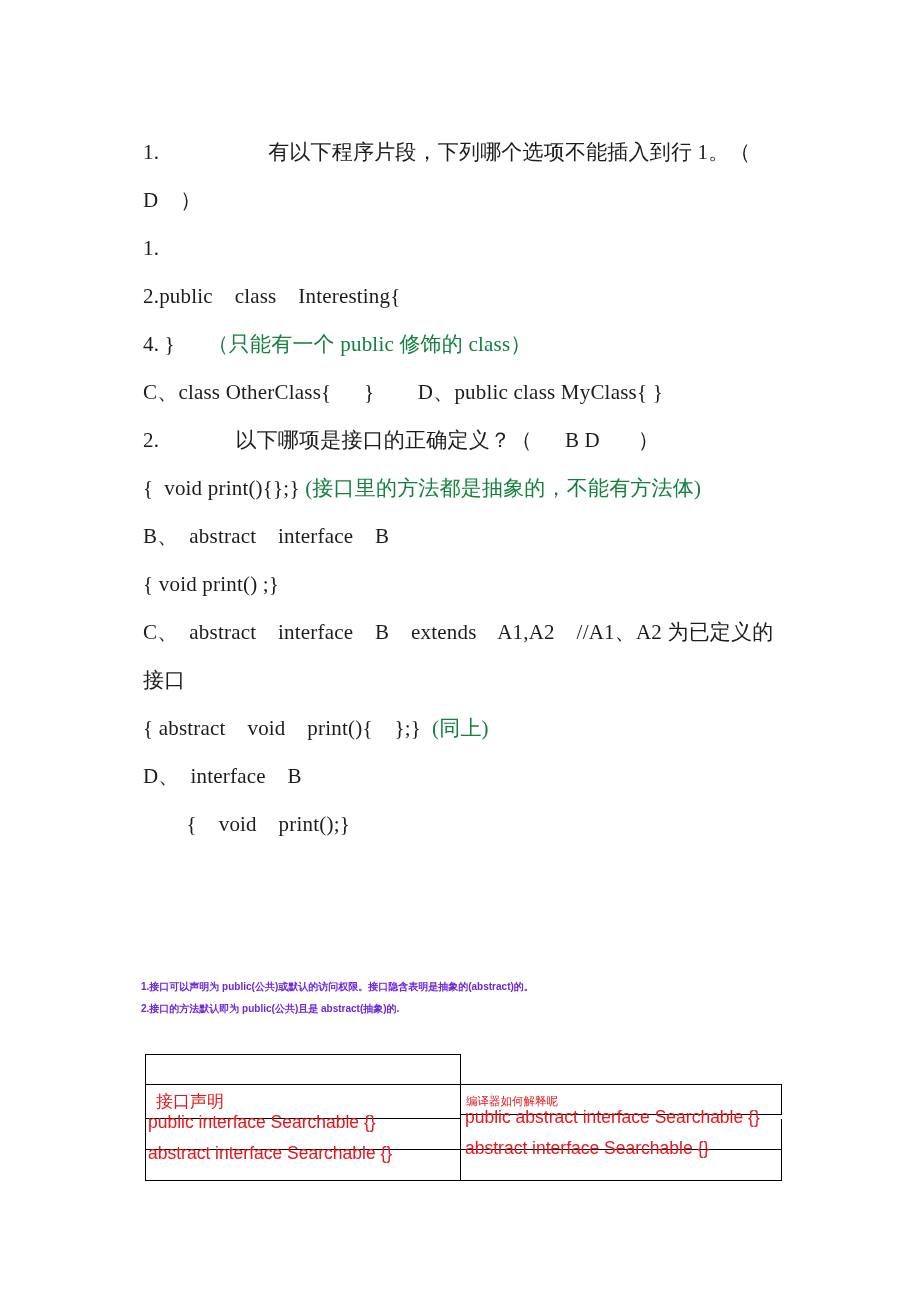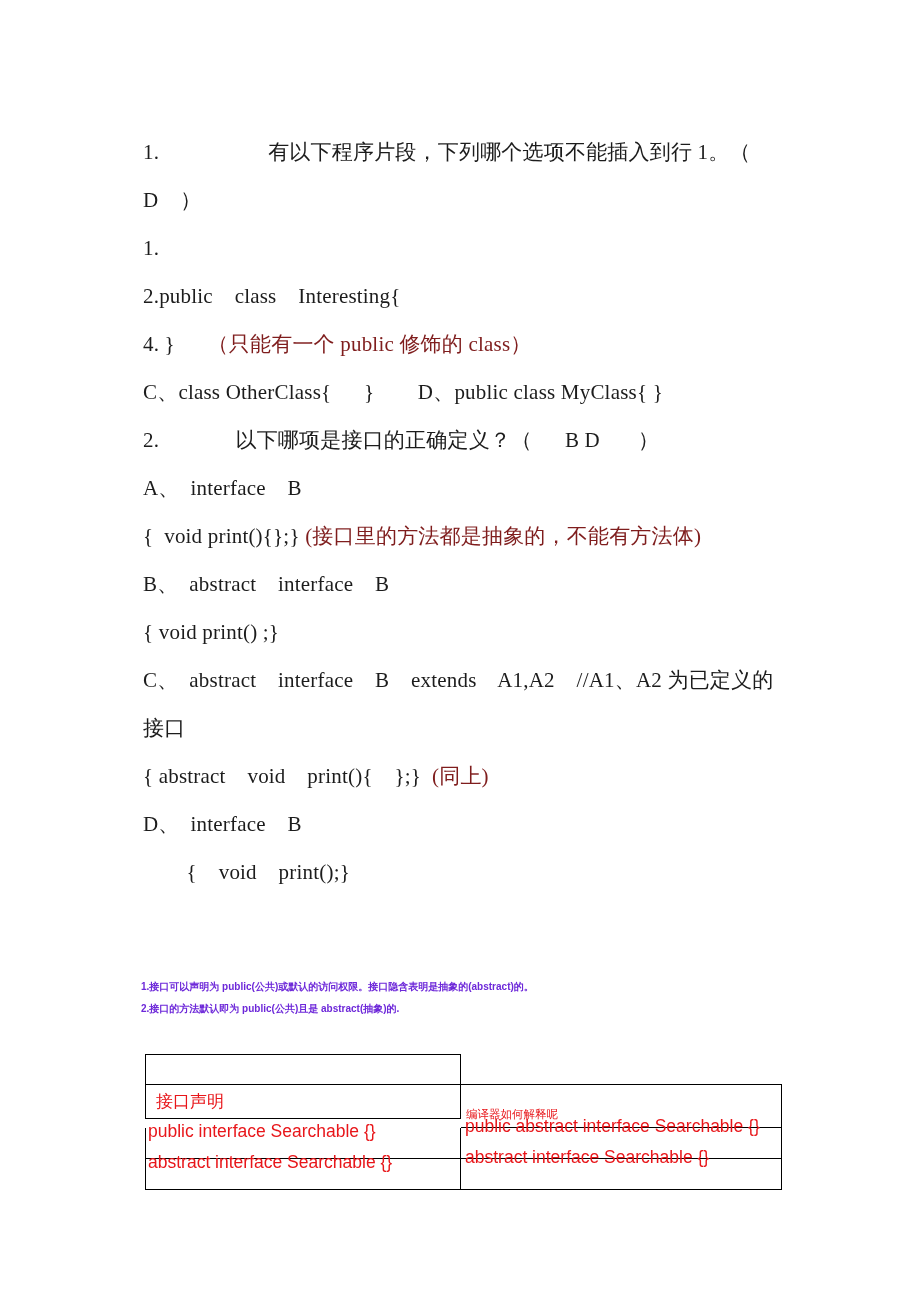--- a/index.html
+++ b/index.html
@@ -33,21 +33,21 @@
   }
 
   .ln {
     font-size: 21px;
     line-height: 48px;
     white-space: pre;
     color: #1c1c1c;
     letter-spacing: 0.2px;
   }
   .red-serif {
-    color: #7f1d1d;
+    color: #15803d;
     font-family: "Liberation Serif", "DejaVu Serif", serif;
   }
 
   
   .notes {
     position: absolute;
     left: 141px;
     top: 976px;
     width: 680px;
   }
@@ -92,21 +92,21 @@
 
   
   .r-head .cl {
     height: 35px;
     border: 1.6px solid #000;
     border-bottom: 1.6px solid #000;
     font-size: 17px;
     padding: 0 12px 5px 10px;
   }
   .r-head .cr {
-    height: 44px;
+    height: 31px;
     border: 1.6px solid #000;
     border-left: none;
     font-size: 11.5px;
     padding: 0 0 5px 5px;
   }
 
   
   .r-data .cl {
     height: 31px;
     border: 1.6px solid #000;
@@ -135,21 +135,20 @@
 
     <div class="ln">1.</div>
     <div class="ln">2.public    class    Interesting{</div>
 
     <div class="ln"><span>4. }</span><span>      </span><span class="red-serif">（只能有一个 public 修饰的 class）</span></div>
 
     <div class="ln">C、class OtherClass{      }        D、public class MyClass{ }</div>
 
     <div class="ln">2.              以下哪项是接口的正确定义？（      B D       ）</div>
 
-    <div class="ln">A、  interface    B</div>
     <div class="ln"><span>{  void print(){};}</span><span class="red-serif"> (接口里的方法都是抽象的，不能有方法体)</span></div>
 
     <div class="ln">B、  abstract    interface    B</div>
     <div class="ln">{ void print() ;}</div>
 
     <div class="ln">C、  abstract    interface    B    extends    A1,A2    //A1、A2 为已定义的</div>
     <div class="ln">接口</div>
     <div class="ln"><span>{ abstract    void    print(){    };}</span><span class="red-serif">  (同上)</span></div>
 
     <div class="ln">D、  interface    B</div>

